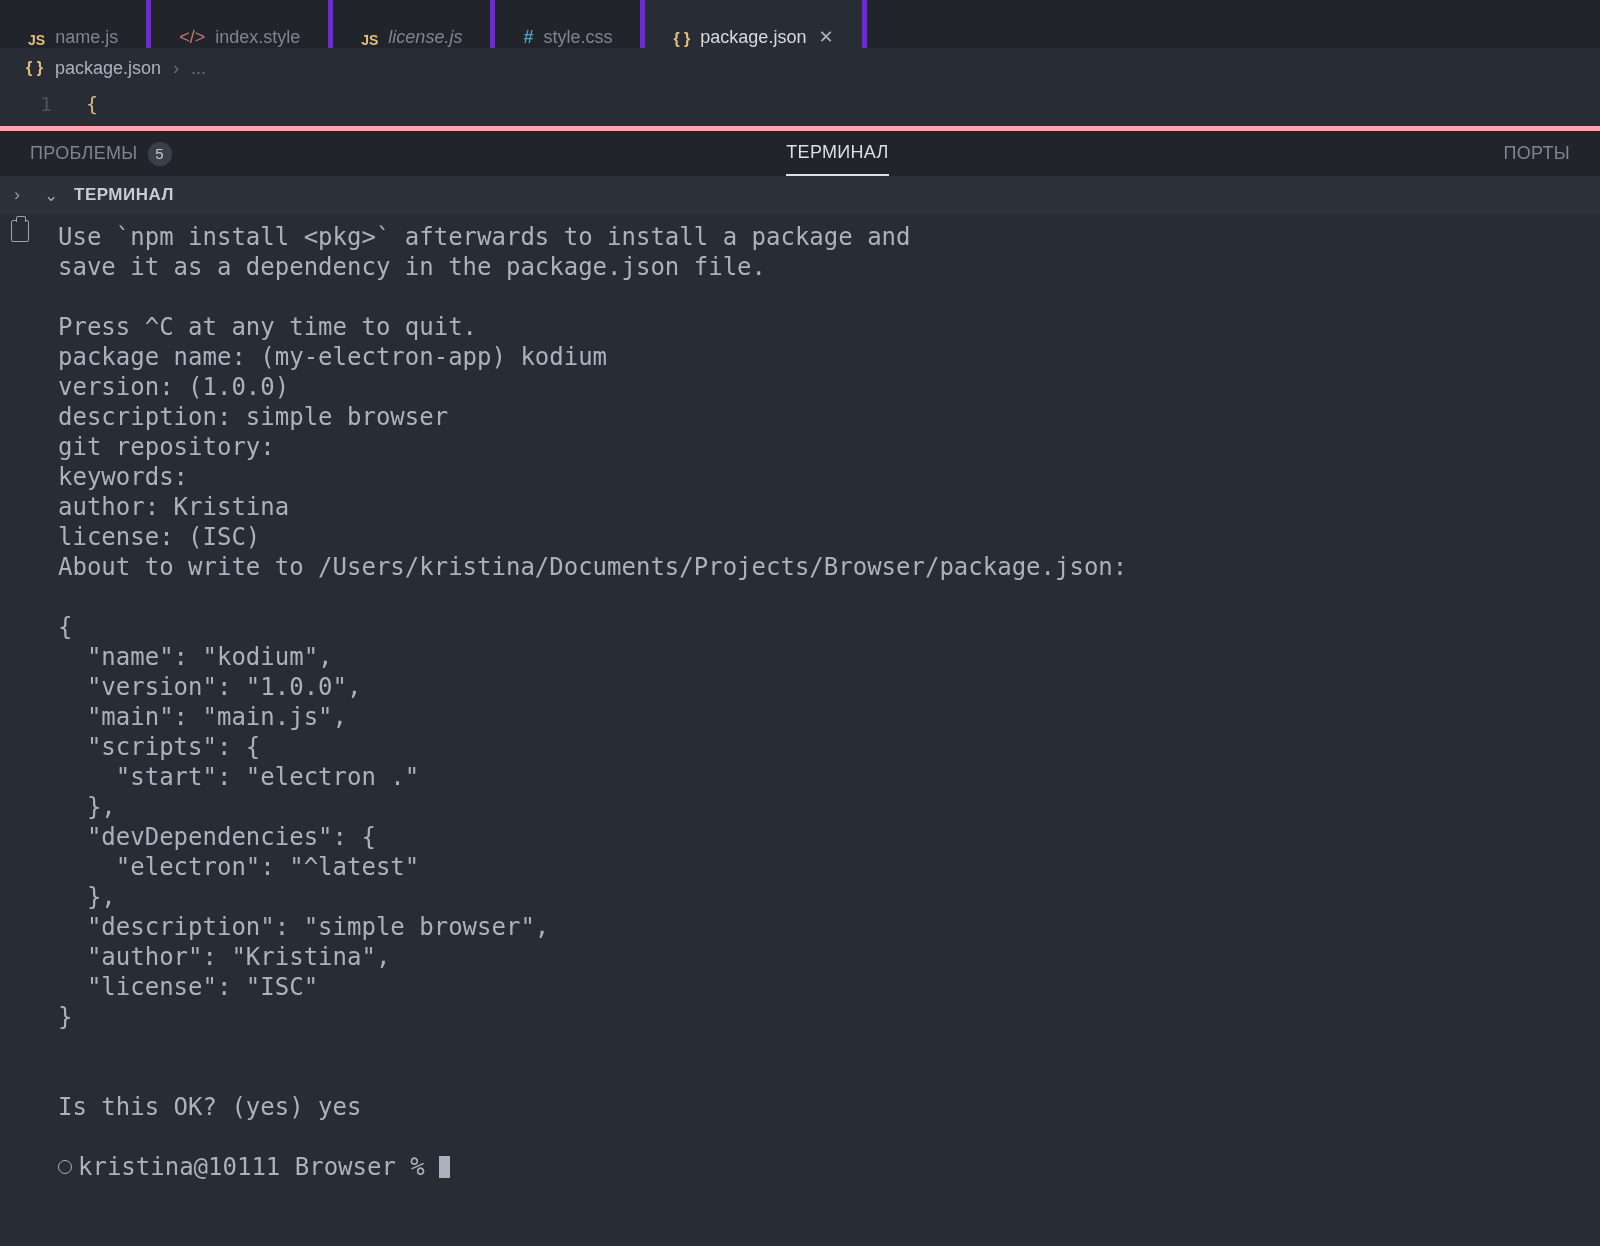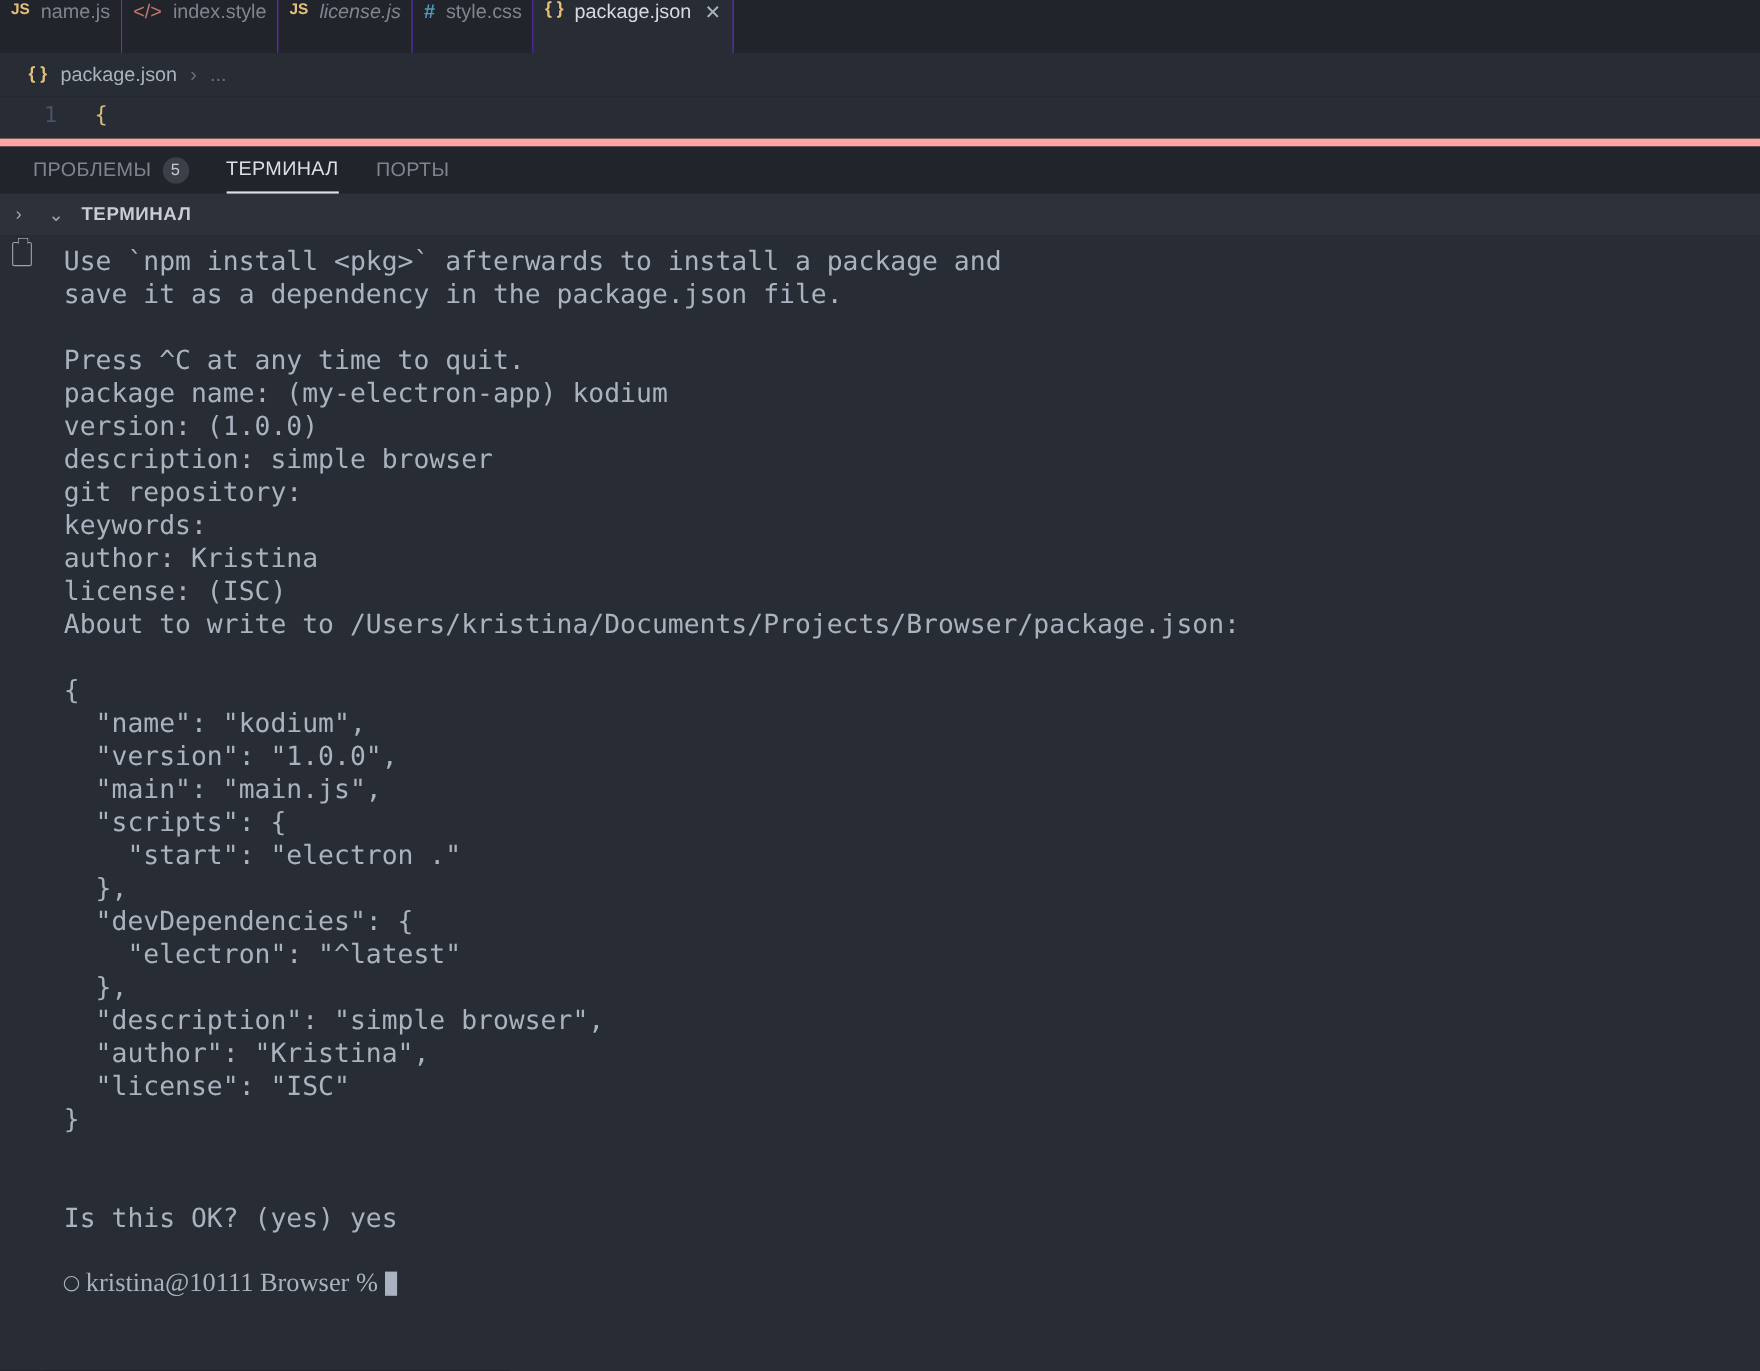--- a/index.html
+++ b/index.html
@@ -15,26 +15,26 @@
   
   .tab-bar {
     display: flex;
     height: 48px;
     background: #21252b;
     font-family: -apple-system, BlinkMacSystemFont, "Segoe UI", sans-serif;
     font-size: 18px;
   }
   .tab {
     display: flex;
-    align-items: flex-start;
+    align-items: flex-end;
     gap: 10px;
-    padding: 0 10px;
+    padding: 0 28px;
     color: #7f848e;
     cursor: pointer;
-    border-right: 1px solid #6d28d9;
+    border-right: 5px solid #6d28d9;
     height: 100%;
     white-space: nowrap;
   }
   .tab.active {
     background: #282c34;
     color: #d7dae0;
   }
   .tab .close {
     color: #abb2bf;
     font-size: 18px;
@@ -75,28 +75,29 @@
     text-align: right;
     padding-right: 34px;
     color: #495162;
   }
   .brace { color: #d7ba7d; }
 
   
   .panel-tabs {
     display: flex;
     align-items: center;
-    gap: 34px;
+    gap: 54px;
     padding: 0 30px;
     height: 50px;
     background: #21252b;
-    border-top: 7px solid #fca5a5;
+    border-top: 5px solid #fca5a5;
     font-family: -apple-system, BlinkMacSystemFont, "Segoe UI", sans-serif;
     font-size: 18px;
     color: #7f848e;
+    justify-content: space-between;
   }
   .panel-tab {
     display: flex;
     align-items: center;
     gap: 10px;
     height: 100%;
     cursor: pointer;
     letter-spacing: 0.3px;
   }
   .panel-tab.active {
@@ -285,14 +286,14 @@
     "electron": "^latest"
   },
   "description": "simple browser",
   "author": "Kristina",
   "license": "ISC"
 }
 
 
 Is this OK? (yes) yes
 
-<div style="display: flex; align-items: center; padding-left: 24px; font-family: Liberation Serif, serif;"><span class="prompt-circle"></span><span>kristina@10111 Browser % </span><span class="cursor-block"></span></div></div>
+<div style="display: flex; align-items: center; padding-left: 24px;"><span class="prompt-circle"></span><span>kristina@10111 Browser % </span><span class="cursor-block"></span></div></div>
 </div>
 
 </body></html>

